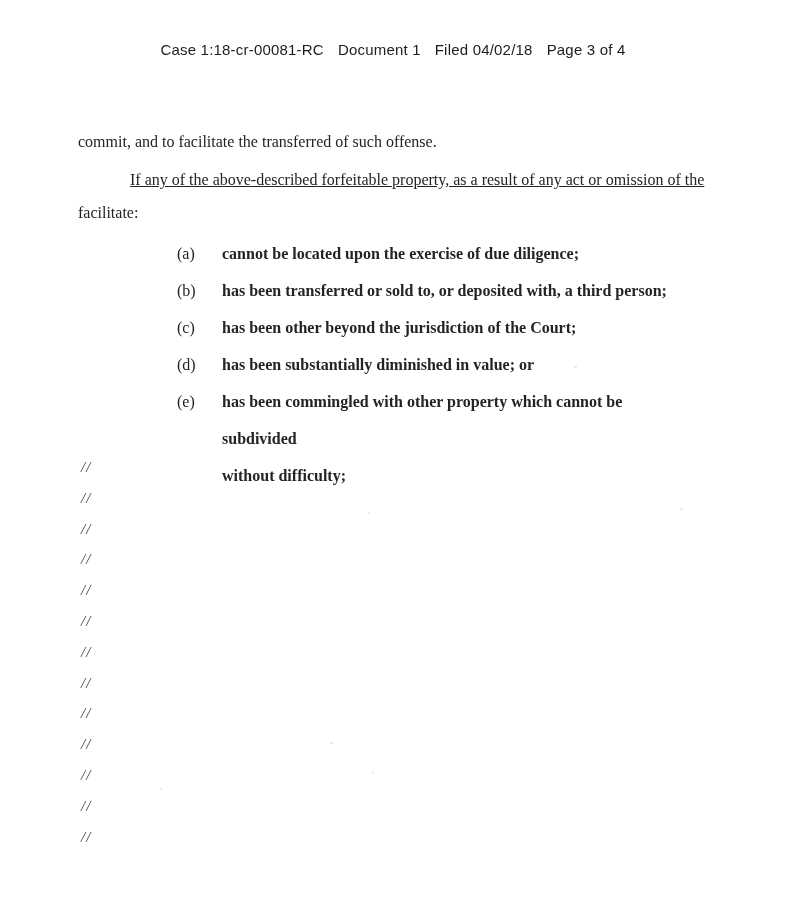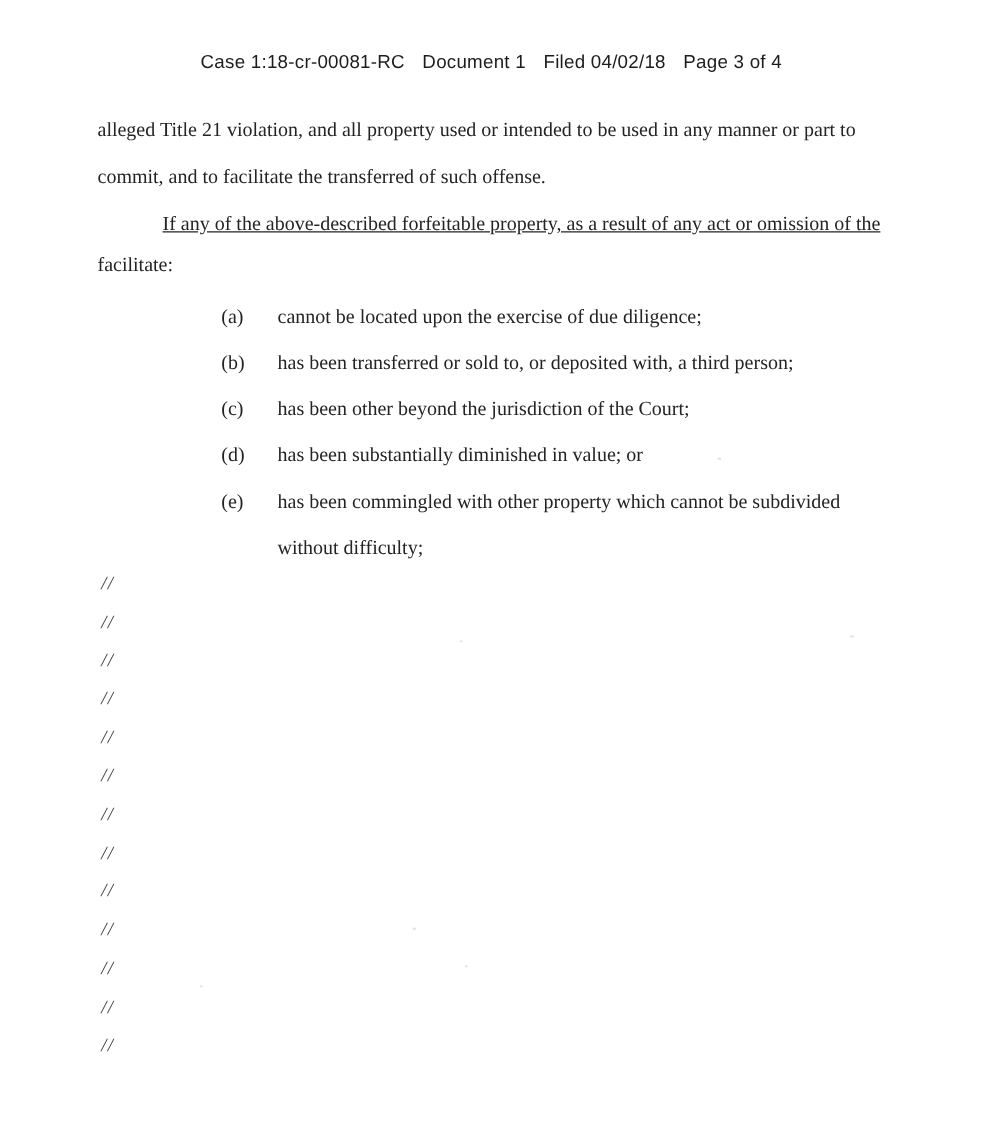--- a/index.html
+++ b/index.html
@@ -54,20 +54,21 @@
   .lbl {
     flex: none;
     width: 45px;
     font-size: 16px;
     line-height: 37px;
   }
   .txt {
     width: 470px;
     font-size: 16px;
     line-height: 37px;
+    font-weight: bold;
   }
   .tline { line-height: 37px; }
 
   
   .slash-col {
     position: absolute;
     left: 81px;
     top: 452px;
   }
   .slash {
@@ -90,21 +91,20 @@
 </style>
 </head>
 <body>
 
 <div class="page">
 
   <div class="case-header">
     <span class="seg">Case 1:18-cr-00081-RC</span><span class="seg">Document 1</span><span class="seg">Filed 04/02/18</span><span class="seg">Page 3 of 4</span>
   </div>
 
-  <div class="tl" style="top:97px">alleged Title 21 violation, and all property used or intended to be used in any manner or part to</div>
   <div class="tl" style="top:134px">commit, and to facilitate the transferred of such offense.</div>
   <div class="tl indent" style="top:172px">If any of the above-described forfeitable property, as a result of any act or omission of the</div>
   <div class="tl" style="top:205px">facilitate:</div>
 
   <div class="list">
     <div class="row">
       <div class="lbl">(a)</div>
       <div class="txt">
         <div class="tline">cannot be located upon the exercise of due diligence;</div>
       </div>

